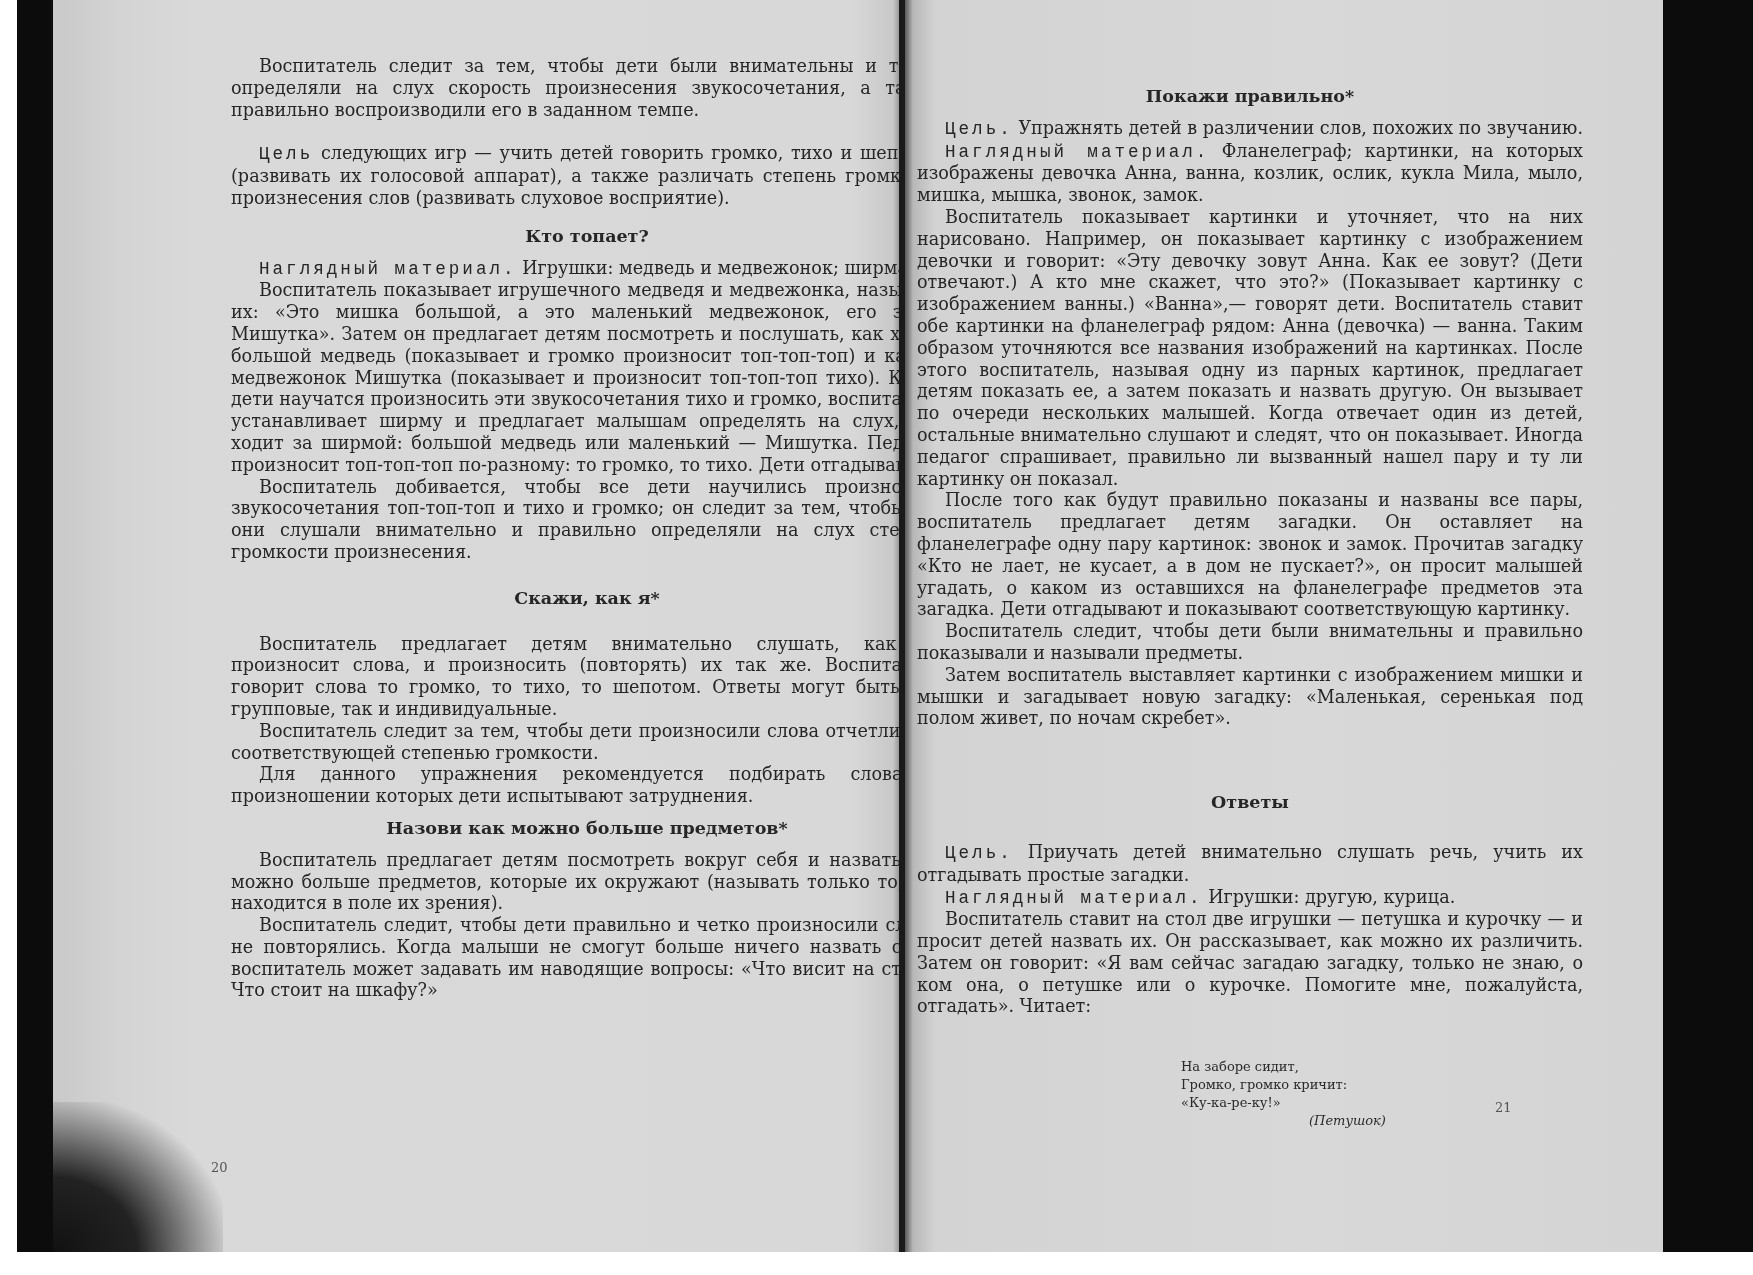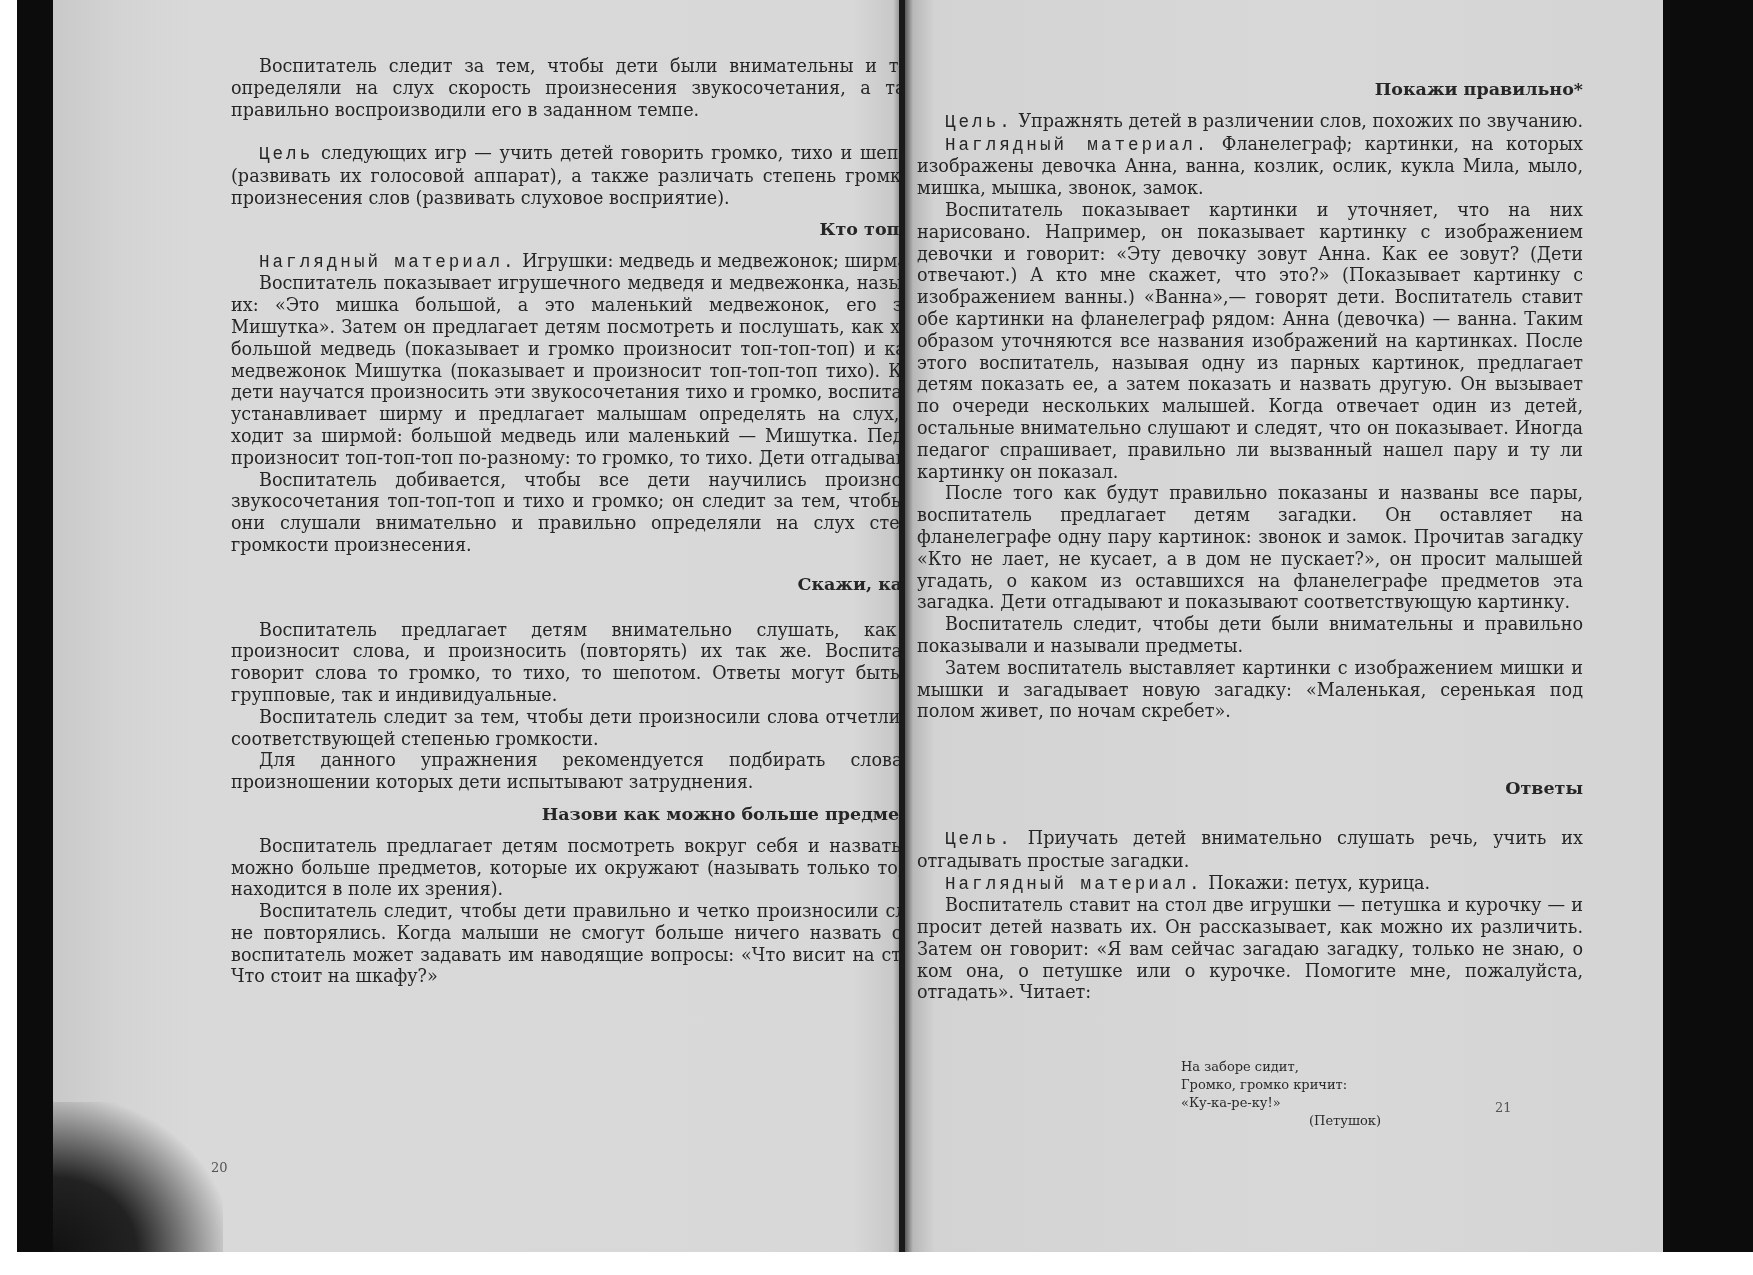--- a/index.html
+++ b/index.html
@@ -31,21 +31,21 @@
   .gutter {
     position:absolute; left:899px; top:0; width:8px; height:1252px;
     background:#1a1a1a;
   }
   .text-block { position:absolute; font-size:17.6px; line-height:21.8px; }
   .left .text-block { left:178px; width:712px; }
   .right .text-block { left:13px; width:665px; }
   p { margin:0; text-align:justify; text-indent:28px; }
   .gap { height:22px; }
   h3 {
-    margin:9px 0 10px 0; font-size:17.5px; font-weight:bold; text-align:right;
+    margin:16px 0 10px 0; font-size:17.5px; font-weight:bold; text-align:center;
     font-family:"DejaVu Serif", serif; letter-spacing:0;
   }
   .spaced { letter-spacing:3px;font-family:Liberation Mono, monospace; }
   .poem {
     position:absolute; font-size:13px; line-height:18px; color:#2a2a2a;
   }
   .pagenum { position:absolute; font-size:13px; color:#555; }
 </style>
 </head>
 <body>
@@ -86,24 +86,24 @@
     <p><span class="spaced">Наглядный материал.</span><span> Фланелеграф; картинки, на которых изображены девочка Анна, ванна, козлик, ослик, кукла Мила, мыло, мишка, мышка, звонок, замок.</span></p>
     <p>Воспитатель показывает картинки и уточняет, что на них нарисовано. Например, он показывает картинку с изображением девочки и говорит: «Эту девочку зовут Анна. Как ее зовут? (Дети отвечают.) А кто мне скажет, что это?» (Показывает картинку с изображением ванны.) «Ванна»,— говорят дети. Воспитатель ставит обе картинки на фланелеграф рядом: Анна (девочка) — ванна. Таким образом уточняются все названия изображений на картинках. После этого воспитатель, называя одну из парных картинок, предлагает детям показать ее, а затем показать и назвать другую. Он вызывает по очереди нескольких малышей. Когда отвечает один из детей, остальные внимательно слушают и следят, что он показывает. Иногда педагог спрашивает, правильно ли вызванный нашел пару и ту ли картинку он показал.</p>
     <p>После того как будут правильно показаны и названы все пары, воспитатель предлагает детям загадки. Он оставляет на фланелеграфе одну пару картинок: звонок и замок. Прочитав загадку «Кто не лает, не кусает, а в дом не пускает?», он просит малышей угадать, о каком из оставшихся на фланелеграфе предметов эта загадка. Дети отгадывают и показывают соответствующую картинку.</p>
     <p>Воспитатель следит, чтобы дети были внимательны и правильно показывали и называли предметы.</p>
     <p>Затем воспитатель выставляет картинки с изображением мишки и мышки и загадывает новую загадку: «Маленькая, серенькая под полом живет, по ночам скребет».</p>
 
     <div style="height:46px"></div>
     <h3>Ответы</h3>
     <div style="height:18px"></div>
     <p><span class="spaced">Цель.</span><span> Приучать детей внимательно слушать речь, учить их отгадывать простые загадки.</span></p>
-    <p><span class="spaced">Наглядный материал.</span><span> Покажи: петух, курица.</span></p>
+    <p><span class="spaced">Наглядный материал.</span><span> Игрушки: другую, курица.</span></p>
     <p>Воспитатель ставит на стол две игрушки — петушка и курочку — и просит детей назвать их. Он рассказывает, как можно их различить. Затем он говорит: «Я вам сейчас загадаю загадку, только не знаю, о ком она, о петушке или о курочке. Помогите мне, пожалуйста, отгадать». Читает:</p>
   </div>
 
   <div class="poem" style="left:276px; top:1058px;">
     <div>На заборе сидит,</div>
     <div>Громко, громко кричит:</div>
     <div>«Ку-ка-ре-ку!»</div>
-    <div style="padding-left:128px; text-align:center;">(Петушок)</div>
+    <div style="padding-left:128px; font-style:italic;text-align:center;">(Петушок)</div>
   </div>
   <div class="pagenum" style="left:590px; top:1100px;">21</div>
 </div>
 
 </body></html>

